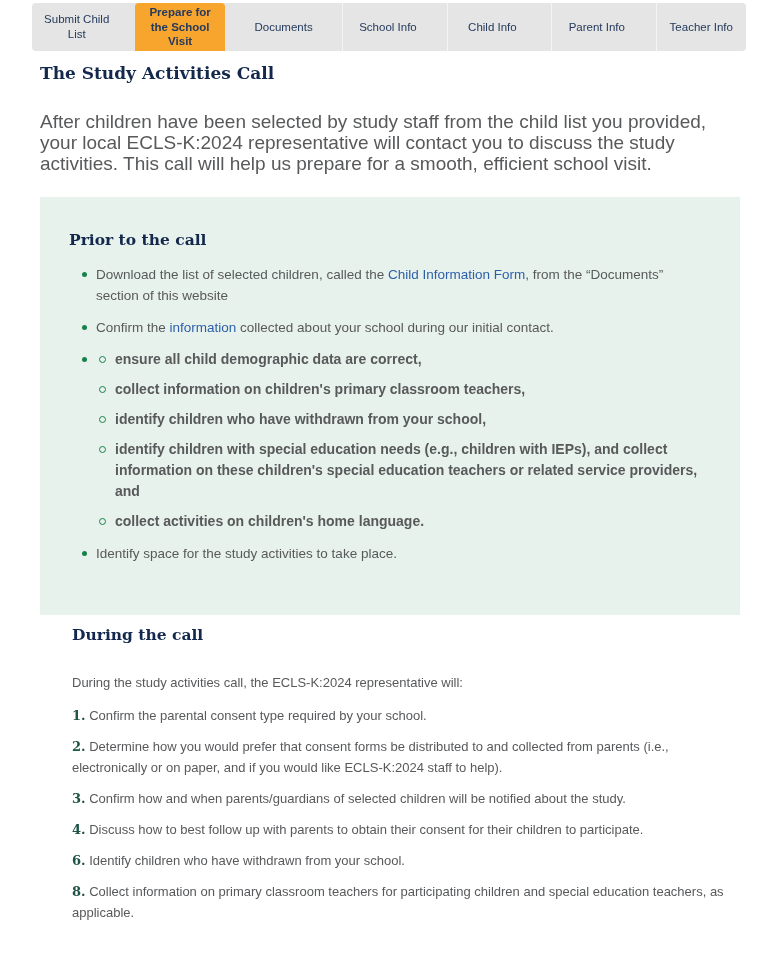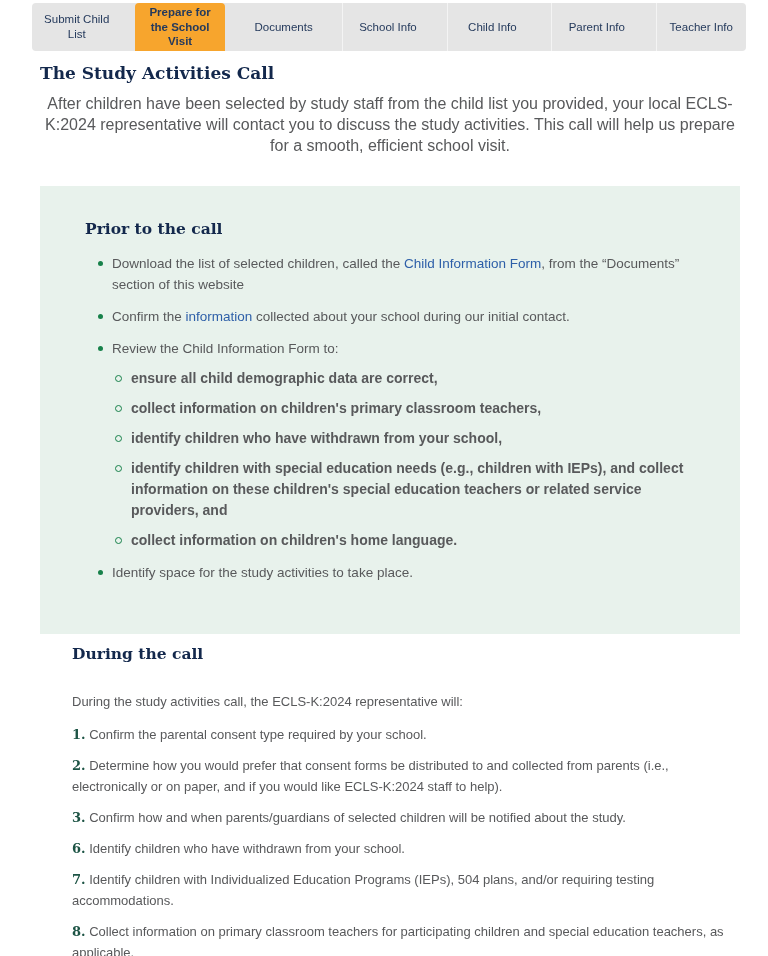--- a/index.html
+++ b/index.html
@@ -47,30 +47,29 @@
   }
   
   .content{padding:0 28px 0 40px;}
   .page-title{
     margin-top:12px;
     font-family:"DejaVu Serif","Liberation Serif",serif;
     font-size:17px;font-weight:bold;
     color:var(--heading);
   }
   .intro-p{
-    margin-top:10px;
-    font-size:16px;line-height:21px;
+    margin-top:28px;
+    font-size:19px;line-height:21px;
     color:var(--body-text);
-    text-align:center;
   }
   
   .panel{
-    margin-top:30px;
+    margin-top:23px;
     background:var(--box-bg);
-    padding:33px 40px 40px 45px;
+    padding:33px 40px 40px 29px;
   }
   .section-heading{
     font-family:"DejaVu Serif","Liberation Serif",serif;
     font-size:15.5px;font-weight:bold;
     color:var(--heading);
     margin-bottom:15px;
   }
   ul.bullet-list{list-style:none;margin-left:13px;}
   ul.bullet-list > li{
     position:relative;
@@ -150,37 +149,37 @@
 
   <h1 class="page-title">The Study Activities Call</h1>
 
   <p class="intro-p">After children have been selected by study staff from the child list you provided, your local ECLS-K:2024 representative will contact you to discuss the study activities. This call will help us prepare for a smooth, efficient school visit.</p>
 
   <div class="panel">
     <h2 class="section-heading">Prior to the call</h2>
     <ul class="bullet-list">
         <li><span>Download the list of selected children, called the <a class="inline-link" href="#">Child Information Form</a>, from the “Documents” section of this website</span></li>
         <li><span>Confirm the <a class="inline-link" href="#">information</a> collected about your school during our initial contact.</span></li>
-        <li><span>Review the Child Information Form to:</span><ul class="sub-list">
+        <li><ul class="sub-list">
             <li>ensure all child demographic data are correct,</li>
             <li>collect information on children's primary classroom teachers,</li>
             <li>identify children who have withdrawn from your school,</li>
             <li>identify children with special education needs (e.g., children with IEPs), and collect information on these children's special education teachers or related service providers, and</li>
-            <li>collect information on children's home language.</li>
+            <li>collect activities on children's home language.</li>
           </ul></li>
         <li><span>Identify space for the study activities to take place.</span></li>
       </ul>
   </div>
 
   <div class="during">
     <h2 class="section-heading">During the call</h2>
     <p class="during-intro">During the study activities call, the ECLS-K:2024 representative will:</p>
     <div>
         <p class="num-item"><strong class="num">1.</strong> Confirm the parental consent type required by your school.</p>
         <p class="num-item"><strong class="num">2.</strong> Determine how you would prefer that consent forms be distributed to and collected from parents (i.e., electronically or on paper, and if you would like ECLS-K:2024 staff to help).</p>
         <p class="num-item"><strong class="num">3.</strong> Confirm how and when parents/guardians of selected children will be notified about the study.</p>
+        <p class="num-item"><strong class="num">4.</strong> Discuss how to best follow up with parents to obtain their consent for their children to participate.</p>
         <p class="num-item"><strong class="num">6.</strong> Identify children who have withdrawn from your school.</p>
-        <p class="num-item"><strong class="num">7.</strong> Identify children with Individualized Education Programs (IEPs), 504 plans, and/or requiring testing accommodations.</p>
         <p class="num-item"><strong class="num">8.</strong> Collect information on primary classroom teachers for participating children and special education teachers, as applicable.</p>
       </div>
   </div>
 
 </div>
 
 </body></html>

